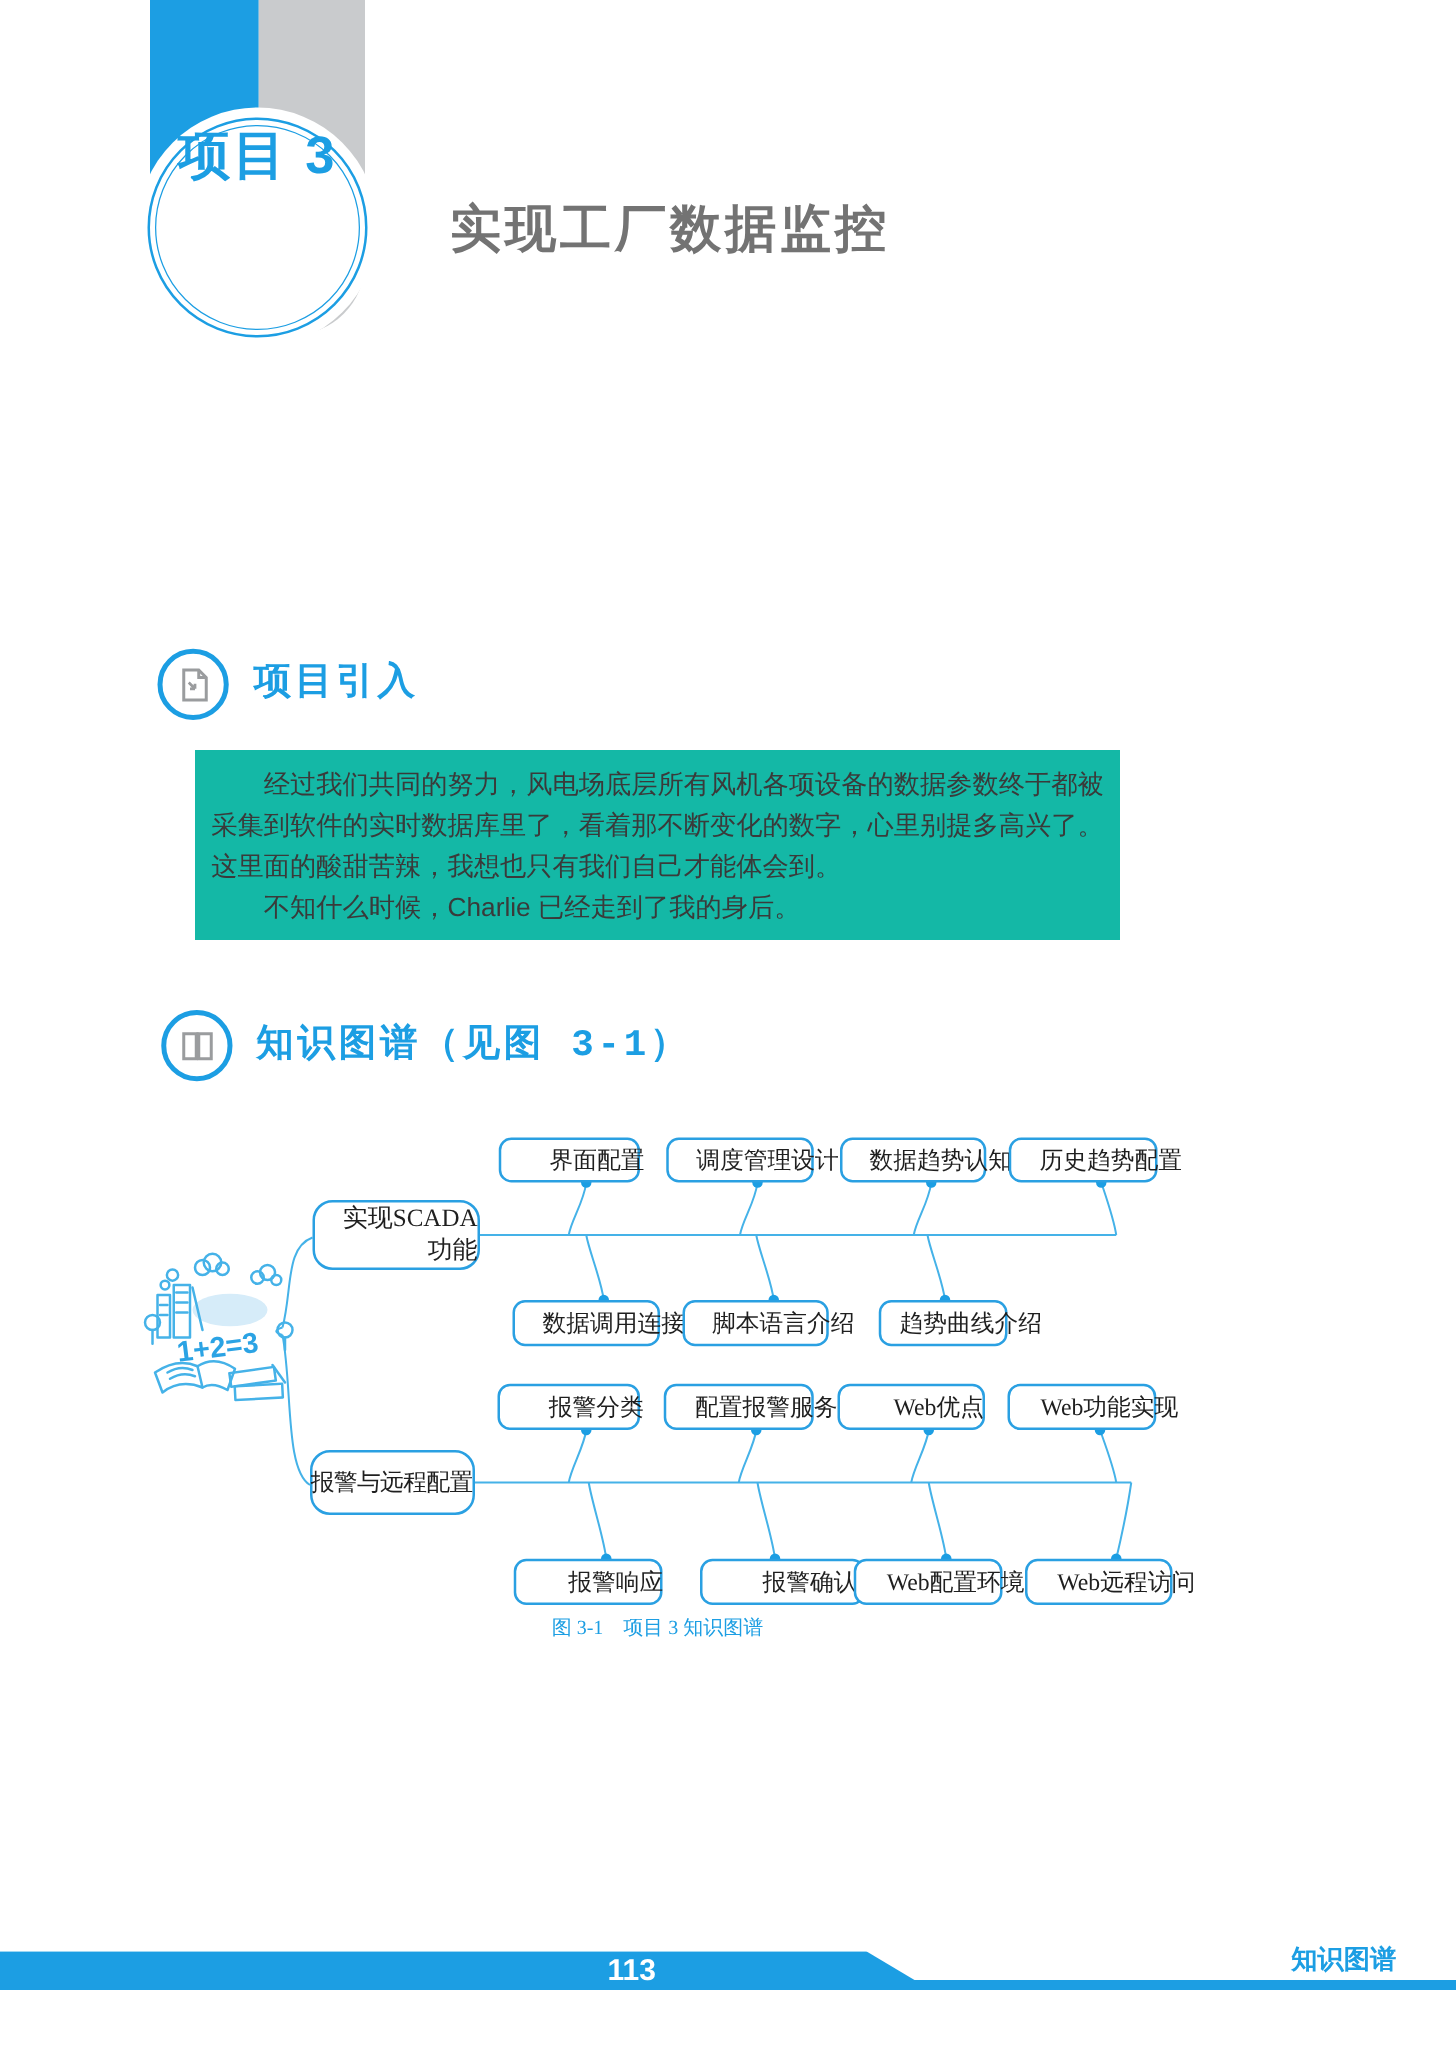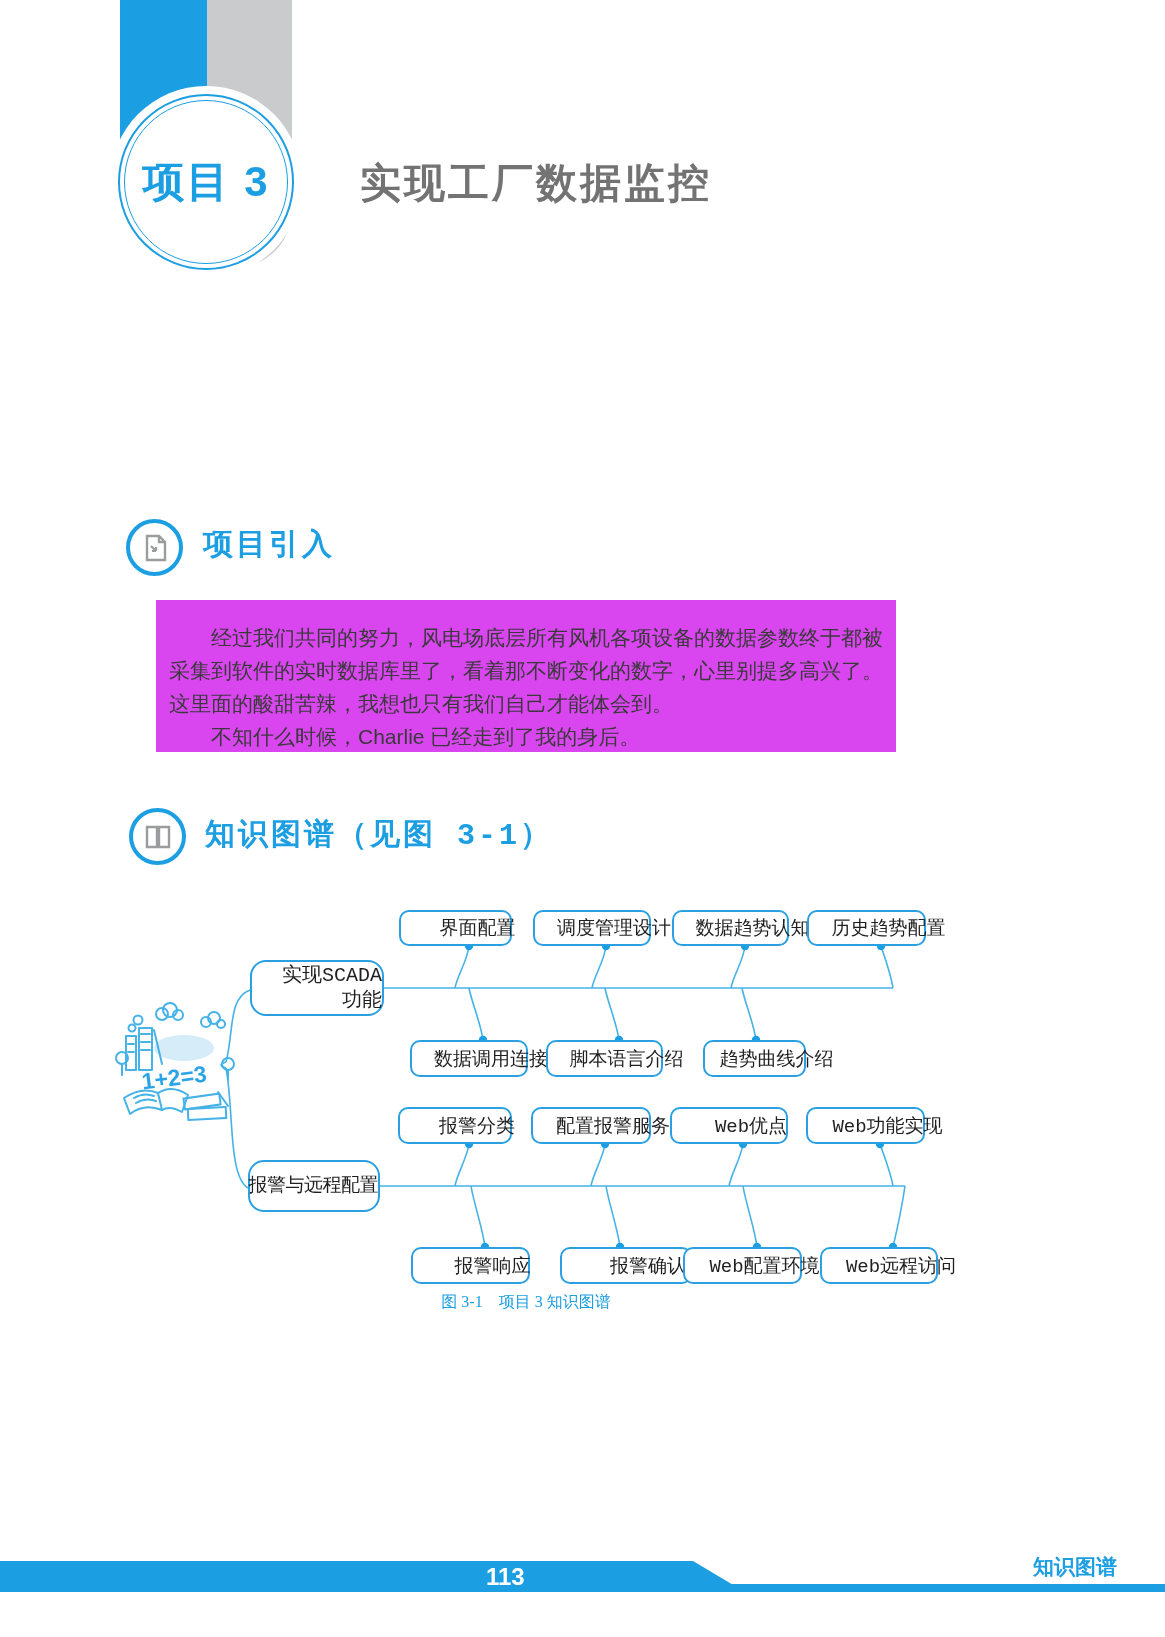--- a/index.html
+++ b/index.html
@@ -5,40 +5,40 @@
   html,body{margin:0;padding:0;background:#fff;}
   .page{position:relative;width:1165px;height:1637px;background:#fff;overflow:hidden;
         font-family:"Liberation Sans",sans-serif;}
   
   .strip-blue{position:absolute;left:120px;top:0;width:87px;height:258px;background:#1C9EE3;
               border-bottom-left-radius:48px;}
   .strip-gray{position:absolute;left:207px;top:0;width:85px;height:268px;background:#C9CBCD;
               border-bottom-right-radius:58px;}
   .badge-circle{position:absolute;left:118px;top:94px;width:176px;height:176px;border-radius:50%;
                 background:#fff;border:2px solid #1C9EE3;box-sizing:border-box;
-                box-shadow:0 0 0 8px #fff;display:flex;align-items:center;justify-content:center;}
+                box-shadow:0 0 0 8px #fff;display:flex;justify-content:center;}
   .badge-ring{position:absolute;inset:4px;border:1.5px solid #1C9EE3;border-radius:50%;}
   .badge-label{color:#1C9EE3;font-weight:900;font-size:42px;letter-spacing:2px;}
   .page-title{position:absolute;left:360px;top:156px;margin:0;color:#737373;font-size:41px;
               font-weight:900;letter-spacing:3px;}
   
   .sec-circle{position:absolute;width:57px;height:57px;border:4px solid #1C9EE3;border-radius:50%;
               box-sizing:border-box;background:#fff;display:flex;align-items:center;justify-content:center;}
   .sec-label{position:absolute;color:#1C9EE3;font-size:30px;font-weight:bold;
              font-family:Liberation Mono, monospace;letter-spacing:3px;}
   
-  .intro-box{position:absolute;left:156px;top:600px;width:740px;height:152px;background:#d946ef;
-             box-sizing:border-box;padding:21px 13px 0 13px;}
+  .intro-box{position:absolute;left:156px;top:600px;width:740px;height:152px;background:#14b8a6;
+             box-sizing:border-box;padding:11px 13px 0 13px;}
   .intro-box p{margin:0;font-size:21px;line-height:33px;color:#3A3A3A;}
   .indent{text-indent:2em;}
   
   .mm-svg{position:absolute;left:0;top:0;width:1165px;height:1637px;pointer-events:none;}
   .node{position:absolute;box-sizing:border-box;border:2px solid #2AA0E2;border-radius:10px;
         background:#fff;display:flex;align-items:center;justify-content:center;
-        font-family:Liberation Mono, monospace;font-size:19px;color:#1F1F1F;white-space:nowrap;padding-left:44px;}
+        font-family:Liberation Serif, serif;font-size:19px;color:#1F1F1F;white-space:nowrap;padding-left:44px;}
   .branch{border-radius:16px;flex-direction:column;line-height:25px;font-size:20px;align-items:flex-end;}
   .branch.b2{font-size:19px;letter-spacing:-0.5px;}
   .caption{position:absolute;left:156px;top:1292px;width:740px;text-align:center;color:#1C9EE3;
            font-size:16px;font-family:"Liberation Serif",serif;}
   
   .foot-bar{position:absolute;left:0;top:1561px;width:745px;height:31px;background:#1C9EE3;
             clip-path:polygon(0 0,693px 0,745px 31px,0 31px);}
   .foot-thin{position:absolute;left:705px;top:1584px;right:0;height:8px;background:#1C9EE3;}
   .foot-num{position:absolute;left:486px;top:1561px;width:100px;height:31px;line-height:31px;
             text-align:left;color:#fff;font-size:24px;font-weight:bold;}

